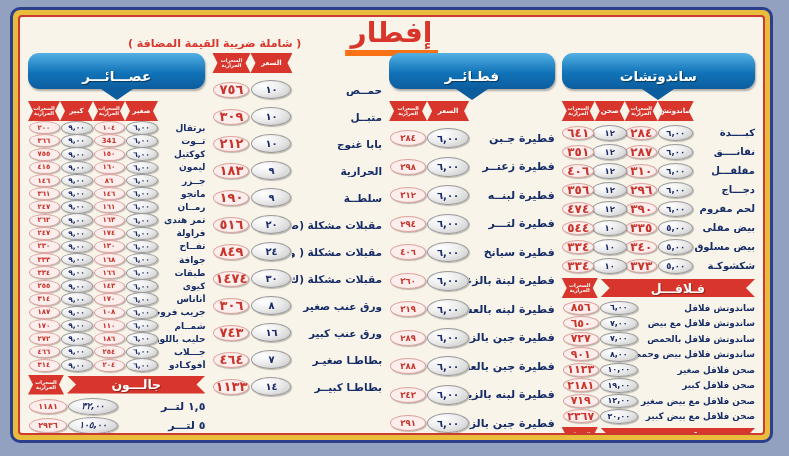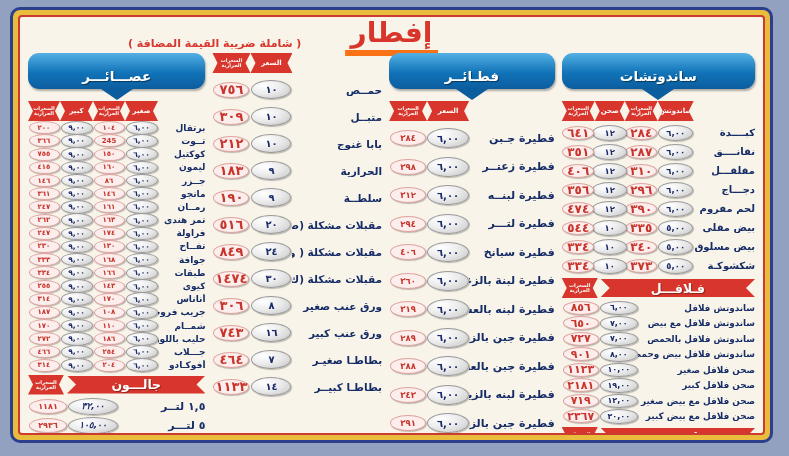--- a/index.html
+++ b/index.html
@@ -436,21 +436,21 @@
                     <div class="iname">برتقال</div>
                     <div class="oval price">٦,٠٠</div>
                     <div class="oval cal">١٠٤</div>
                     <div class="oval price">٩,٠٠</div>
                     <div class="oval cal">٢٠٠</div>
                   </div>
 
                   <div class="juic-row">
                     <div class="iname">تــوت</div>
                     <div class="oval price">٦,٠٠</div>
-                    <div class="oval cal">245</div>
+                    <div class="oval cal">341</div>
                     <div class="oval price">٩,٠٠</div>
                     <div class="oval cal">٣٦٦</div>
                   </div>
 
                   <div class="juic-row">
                     <div class="iname">كوكتيل</div>
                     <div class="oval price">٦,٠٠</div>
                     <div class="oval cal">١٥٠</div>
                     <div class="oval price">٩,٠٠</div>
                     <div class="oval cal">٧٥٥</div>

